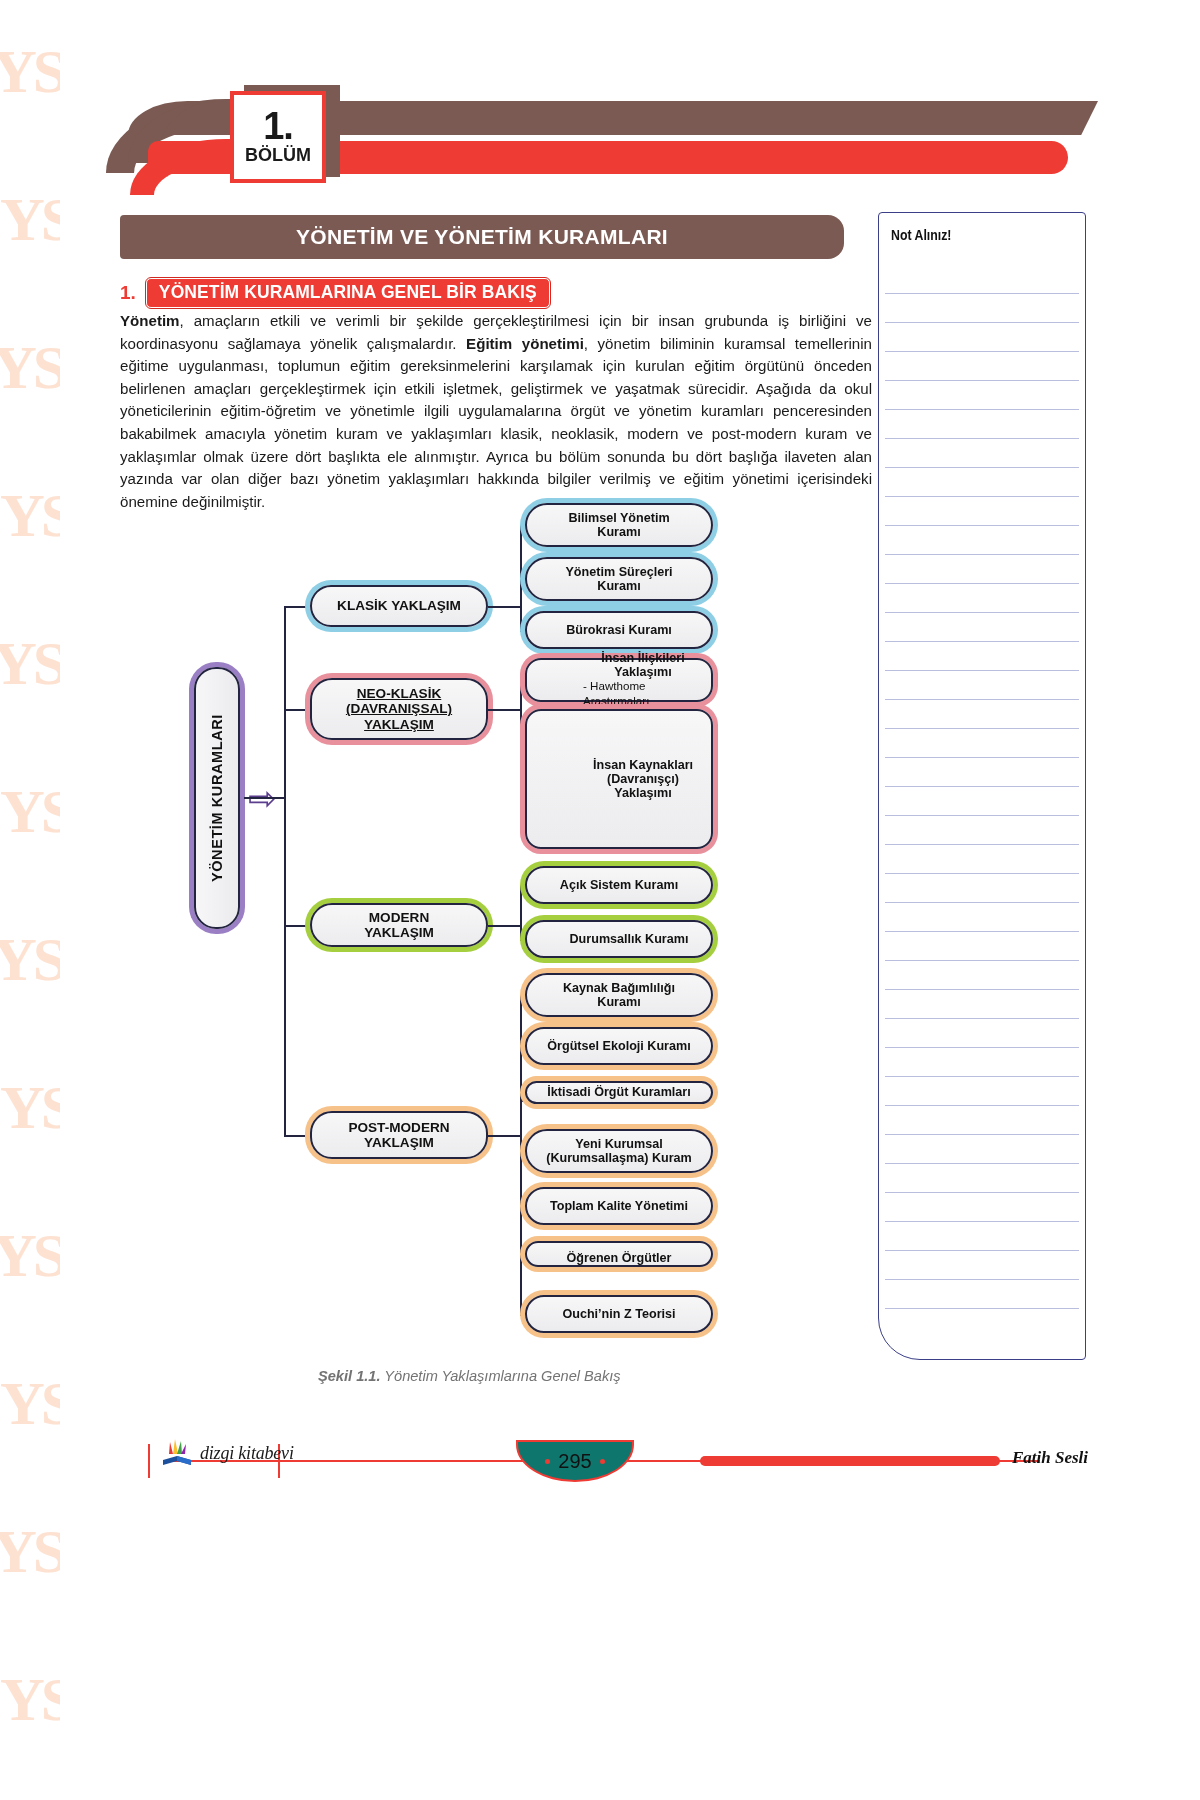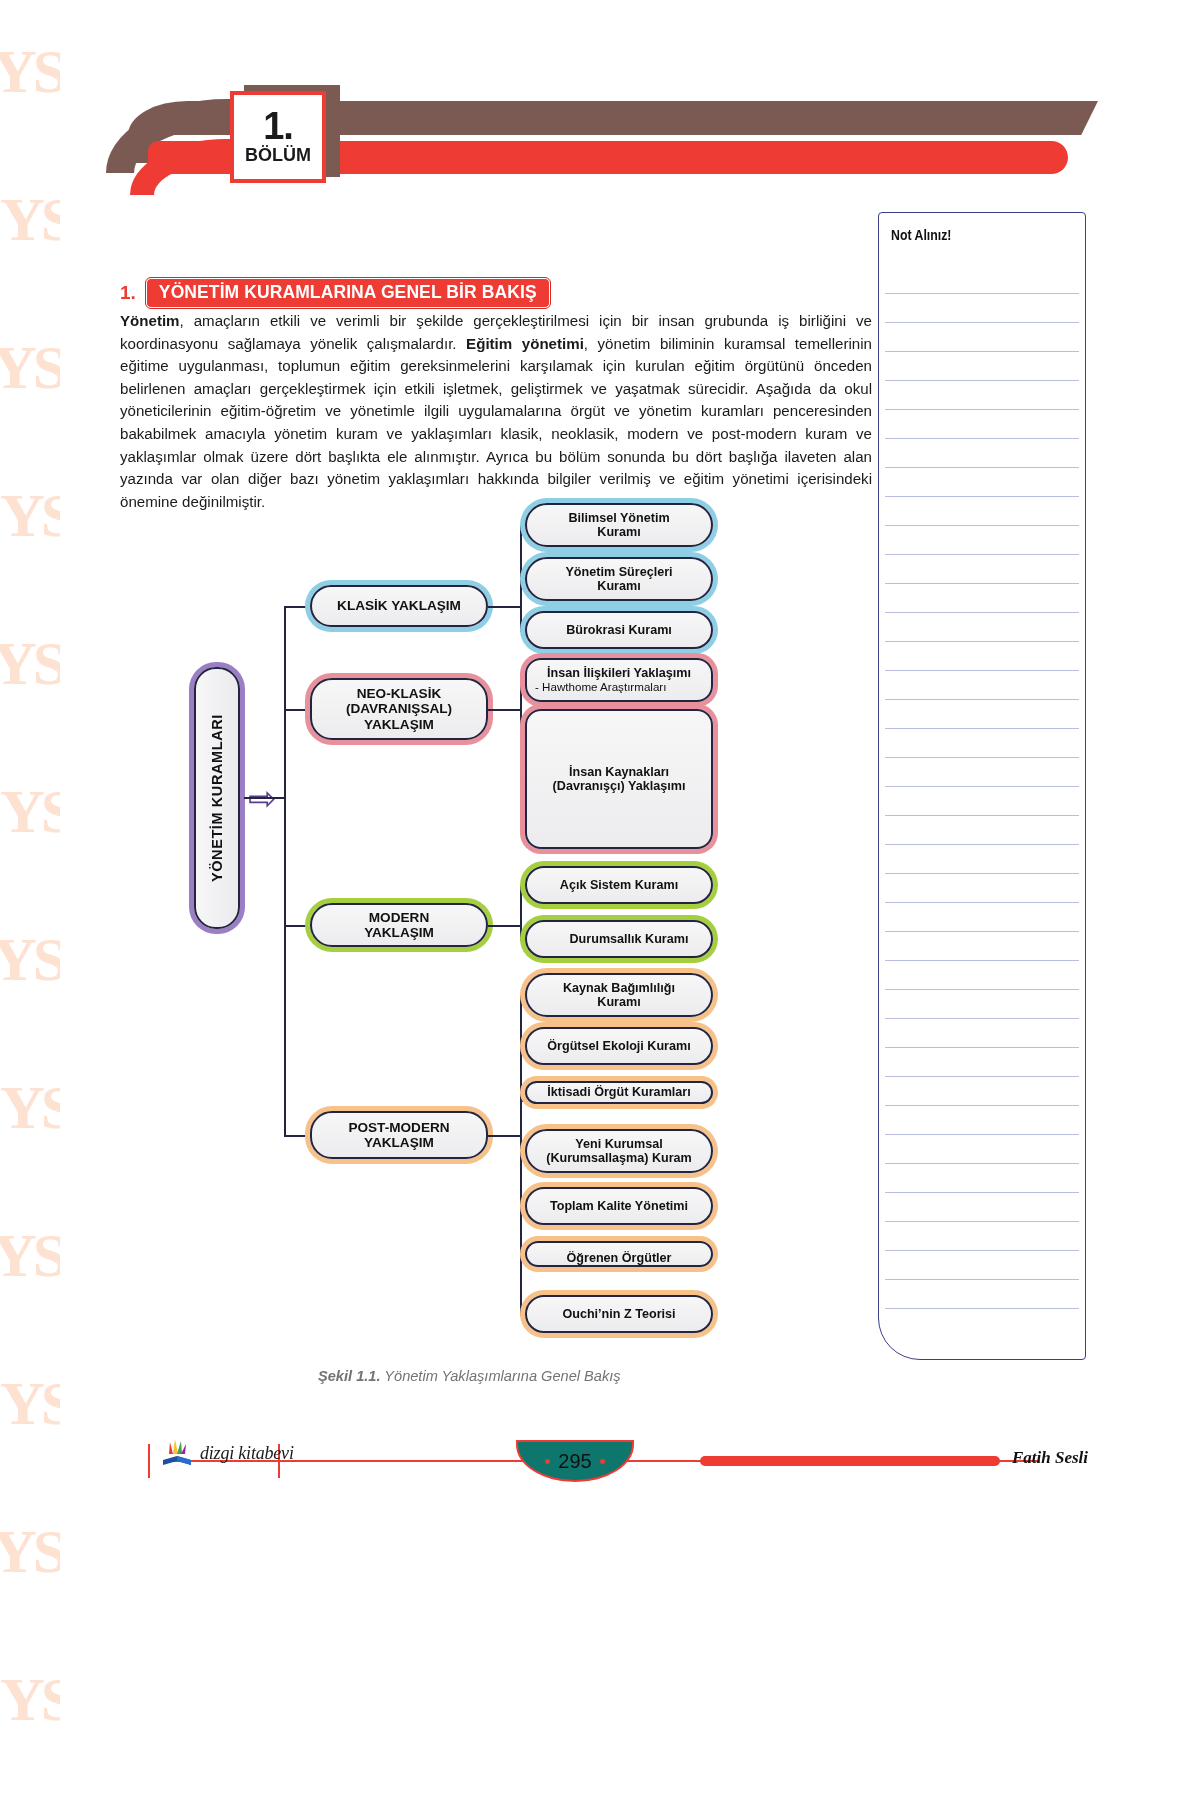--- a/index.html
+++ b/index.html
@@ -286,21 +286,21 @@
     line-height: 14.6px;
     color: #111;
   }
   .dg-boxtitle {
     font-weight: bold;
     font-size: 12.6px;
     text-align: center;
     line-height: 14px;
     display: block;
   }
-  .dg-inner { padding: 5px 8px; width: 100%; }
+  .dg-inner { padding: 5px 8px; width: 100%; margin-left: 48px; }
 
   
   .fig-caption {
     position: absolute;
     left: 318px; top: 1368px;
     font-size: 14.6px;
     color: #737373;
     font-style: italic;
   }
   .fig-caption b { font-style: italic; font-weight: bold; }
@@ -394,20 +394,23 @@
     <div class="banner-red-arc"></div>
     <div class="banner-red"></div>
     <div class="banner-red-tail"></div>
     <div class="chapter-box-shadow"></div>
     <div class="chapter-box">
       <div class="chapter-num">1.</div>
       <div class="chapter-word">BÖLÜM</div>
     </div>
   </div>
 
+  <div class="title-bar">
+    <span>YÖNETİM VE YÖNETİM KURAMLARI</span>
+  </div>
 
   <div class="section-row">
     <div class="section-num">1.</div>
     <div class="section-pill">
       <span>YÖNETİM KURAMLARINA GENEL BİR BAKIŞ</span>
     </div>
   </div>
 
   <div class="body-text">
     <b>Yönetim</b><span>, amaçların etkili ve verimli bir şekilde gerçekleştirilmesi için bir insan grubunda iş birliğini ve koordinasyonu sağlamaya yönelik çalışmalardır. </span><b>Eğitim yönetimi</b><span>, yönetim biliminin kuramsal temellerinin eğitime uygulanması, toplumun eğitim gereksinmelerini karşılamak için kurulan eğitim örgütünü önceden belirlenen amaçları gerçekleştirmek için etkili işletmek, geliştirmek ve yaşatmak sürecidir. Aşağıda da okul yöneticilerinin eğitim-öğretim ve yönetimle ilgili uygulamalarına örgüt ve yönetim kuramları penceresinden bakabilmek amacıyla yönetim kuram ve yaklaşımları klasik, neoklasik, modern ve post-modern kuram ve yaklaşımlar olmak üzere dört başlıkta ele alınmıştır. Ayrıca bu bölüm sonunda bu dört başlığa ilaveten alan yazında var olan diğer bazı yönetim yaklaşımları hakkında bilgiler verilmiş ve eğitim yönetimi içerisindeki önemine değinilmiştir.</span>
@@ -477,21 +480,21 @@
         <div class="dg-line h" style="left: 340px; top: 84px; width: 5px;"></div>
         <div class="dg-box pill glow-blue" style="left: 345px; top: 62px; width: 188px; height: 44px; font-size: 12.6px;">
           <span style="white-space: pre-line;">Yönetim Süreçleri
 Kuramı</span>
         </div>
         <div class="dg-line h" style="left: 340px; top: 135px; width: 5px;"></div>
         <div class="dg-box pill glow-blue" style="left: 345px; top: 116px; width: 188px; height: 38px; font-size: 12.6px;">
           <span style="white-space: pre-line;">Bürokrasi Kuramı</span>
         </div>
         <div class="dg-line h" style="left: 104px; top: 214px; width: 26px;"></div>
-        <div class="dg-box pill glow-pink" style="left: 130px; top: 183px; width: 178px; height: 62px; font-size: 13.6px;">
+        <div class="dg-box pill glow-pink" style="left: 130px; top: 183px; width: 178px; height: 62px; font-size: 13.6px; text-decoration: underline;">
           <span style="white-space: pre-line;">NEO-KLASİK
 (DAVRANIŞSAL)
 YAKLAŞIM</span>
         </div>
         <div class="dg-line h" style="left: 308px; top: 214px; width: 32px;"></div>
         <div class="dg-line v" style="left: 340px; top: 185px; height: 99px;"></div>
         <div class="dg-line h" style="left: 340px; top: 185px; width: 5px;"></div>
         <div class="dg-box rounded glow-pink" style="left: 345px; top: 163px; width: 188px; height: 44px; font-size: 12.6px;">
           <div class="dg-inner">
             <span class="dg-boxtitle" style="white-space: pre-line;">İnsan İlişkileri Yaklaşımı</span>

